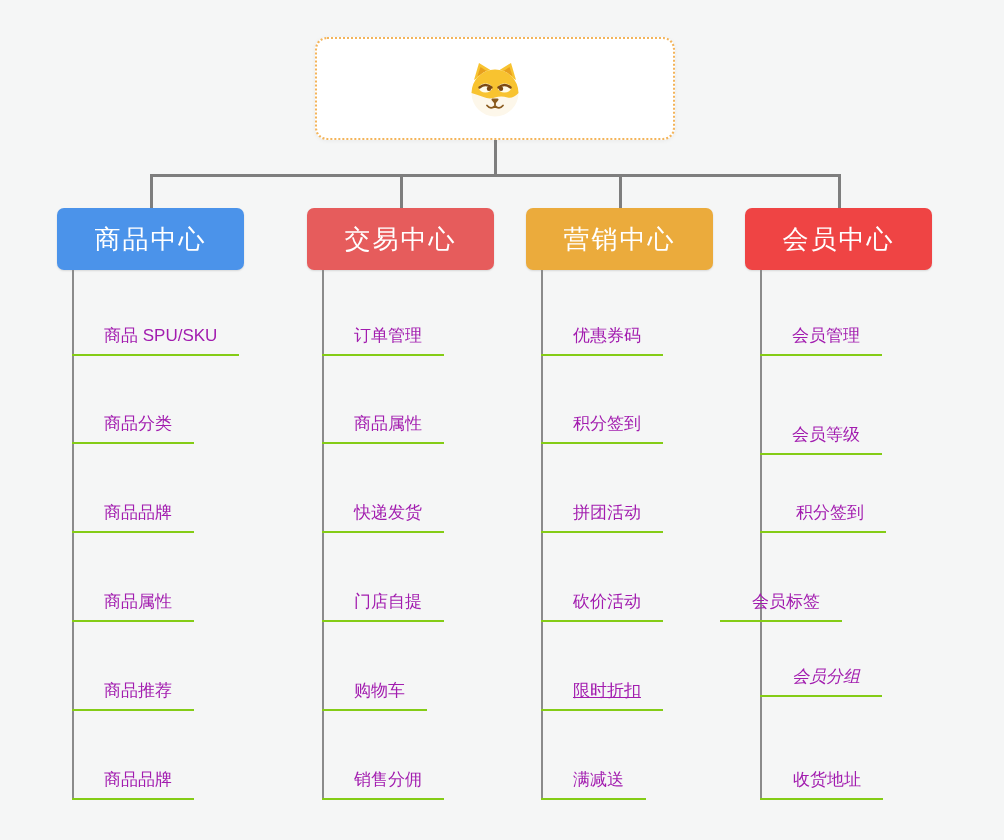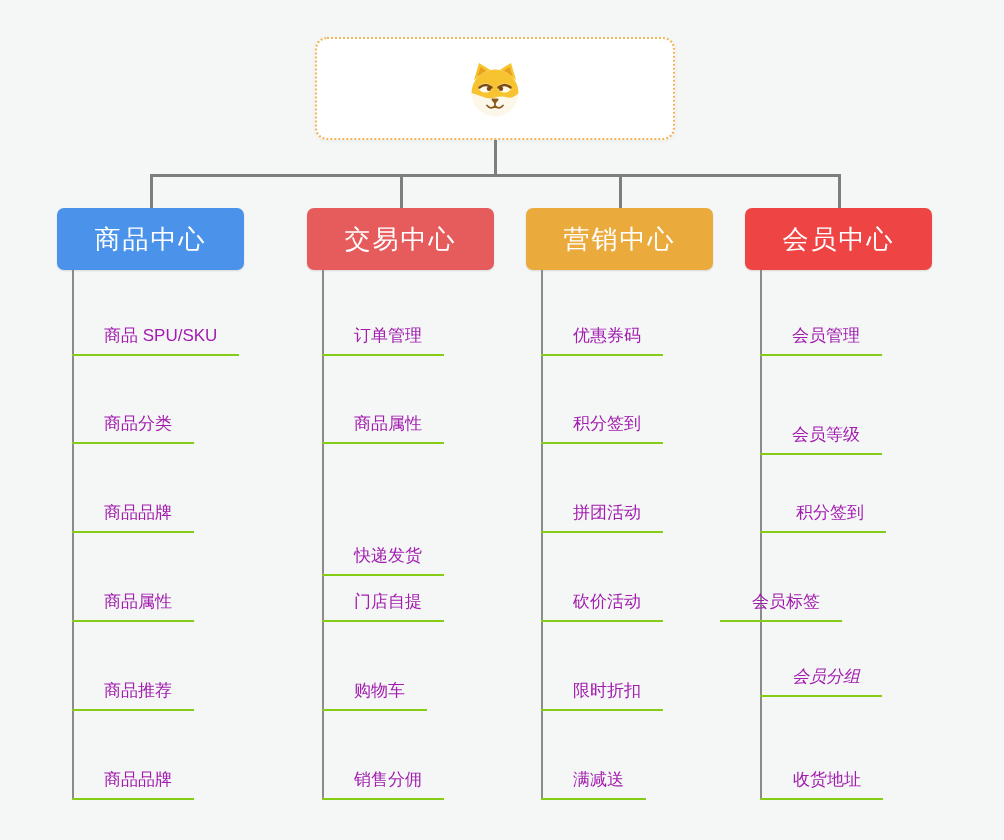--- a/index.html
+++ b/index.html
@@ -107,33 +107,33 @@
       <div class="leaf-node" style="left: 72px; top: 496px;"><span>商品品牌</span></div>
       <div class="leaf-node" style="left: 72px; top: 585px;"><span>商品属性</span></div>
       <div class="leaf-node" style="left: 72px; top: 674px;"><span>商品推荐</span></div>
       <div class="leaf-node" style="left: 72px; top: 763px; text-align: center;"><span>商品品牌</span></div>
       <div class="branch-node" style="left: 307px; background: rgb(230, 92, 92);">
         <span>交易中心</span>
       </div>
       <div class="line thin" style="left: 322px; top: 270px; width: 2px; height: 530px;"></div>
       <div class="leaf-node" style="left: 322px; top: 319px;"><span>订单管理</span></div>
       <div class="leaf-node" style="left: 322px; top: 407px;"><span>商品属性</span></div>
-      <div class="leaf-node" style="left: 322px; top: 496px; margin-top: 43px;"><span>快递发货</span></div>
+      <div class="leaf-node" style="left: 322px; top: 496px;"><span>快递发货</span></div>
       <div class="leaf-node" style="left: 322px; top: 585px;"><span>门店自提</span></div>
       <div class="leaf-node" style="left: 322px; top: 674px;"><span>购物车</span></div>
       <div class="leaf-node" style="left: 322px; top: 763px;"><span>销售分佣</span></div>
       <div class="branch-node" style="left: 526px; background: rgb(235, 171, 60);">
         <span>营销中心</span>
       </div>
       <div class="line thin" style="left: 541px; top: 270px; width: 2px; height: 530px;"></div>
       <div class="leaf-node" style="left: 541px; top: 319px;"><span>优惠券码</span></div>
       <div class="leaf-node" style="left: 541px; top: 407px;"><span>积分签到</span></div>
       <div class="leaf-node" style="left: 541px; top: 496px;"><span>拼团活动</span></div>
       <div class="leaf-node" style="left: 541px; top: 585px;"><span>砍价活动</span></div>
-      <div class="leaf-node" style="left: 541px; top: 674px;"><span>限时折扣</span></div>
+      <div class="leaf-node" style="left: 541px; top: 674px; text-decoration: underline;"><span>限时折扣</span></div>
       <div class="leaf-node" style="left: 541px; top: 763px;"><span>满减送</span></div>
       <div class="branch-node" style="left: 745px; background: #ef4444;">
         <span>会员中心</span>
       </div>
       <div class="line thin" style="left: 760px; top: 270px; width: 2px; height: 530px;"></div>
       <div class="leaf-node" style="left: 760px; top: 319px;"><span>会员管理</span></div>
       <div class="leaf-node" style="left: 760px; top: 407px; margin-top: 11px;"><span>会员等级</span></div>
       <div class="leaf-node" style="left: 760px; top: 496px; padding-left: 36px;"><span>积分签到</span></div>
       <div class="leaf-node" style="left: 720px; top: 585px;"><span>会员标签</span></div>
       <div class="leaf-node" style="left: 760px; top: 660px; font-style: italic;"><span>会员分组</span></div>

